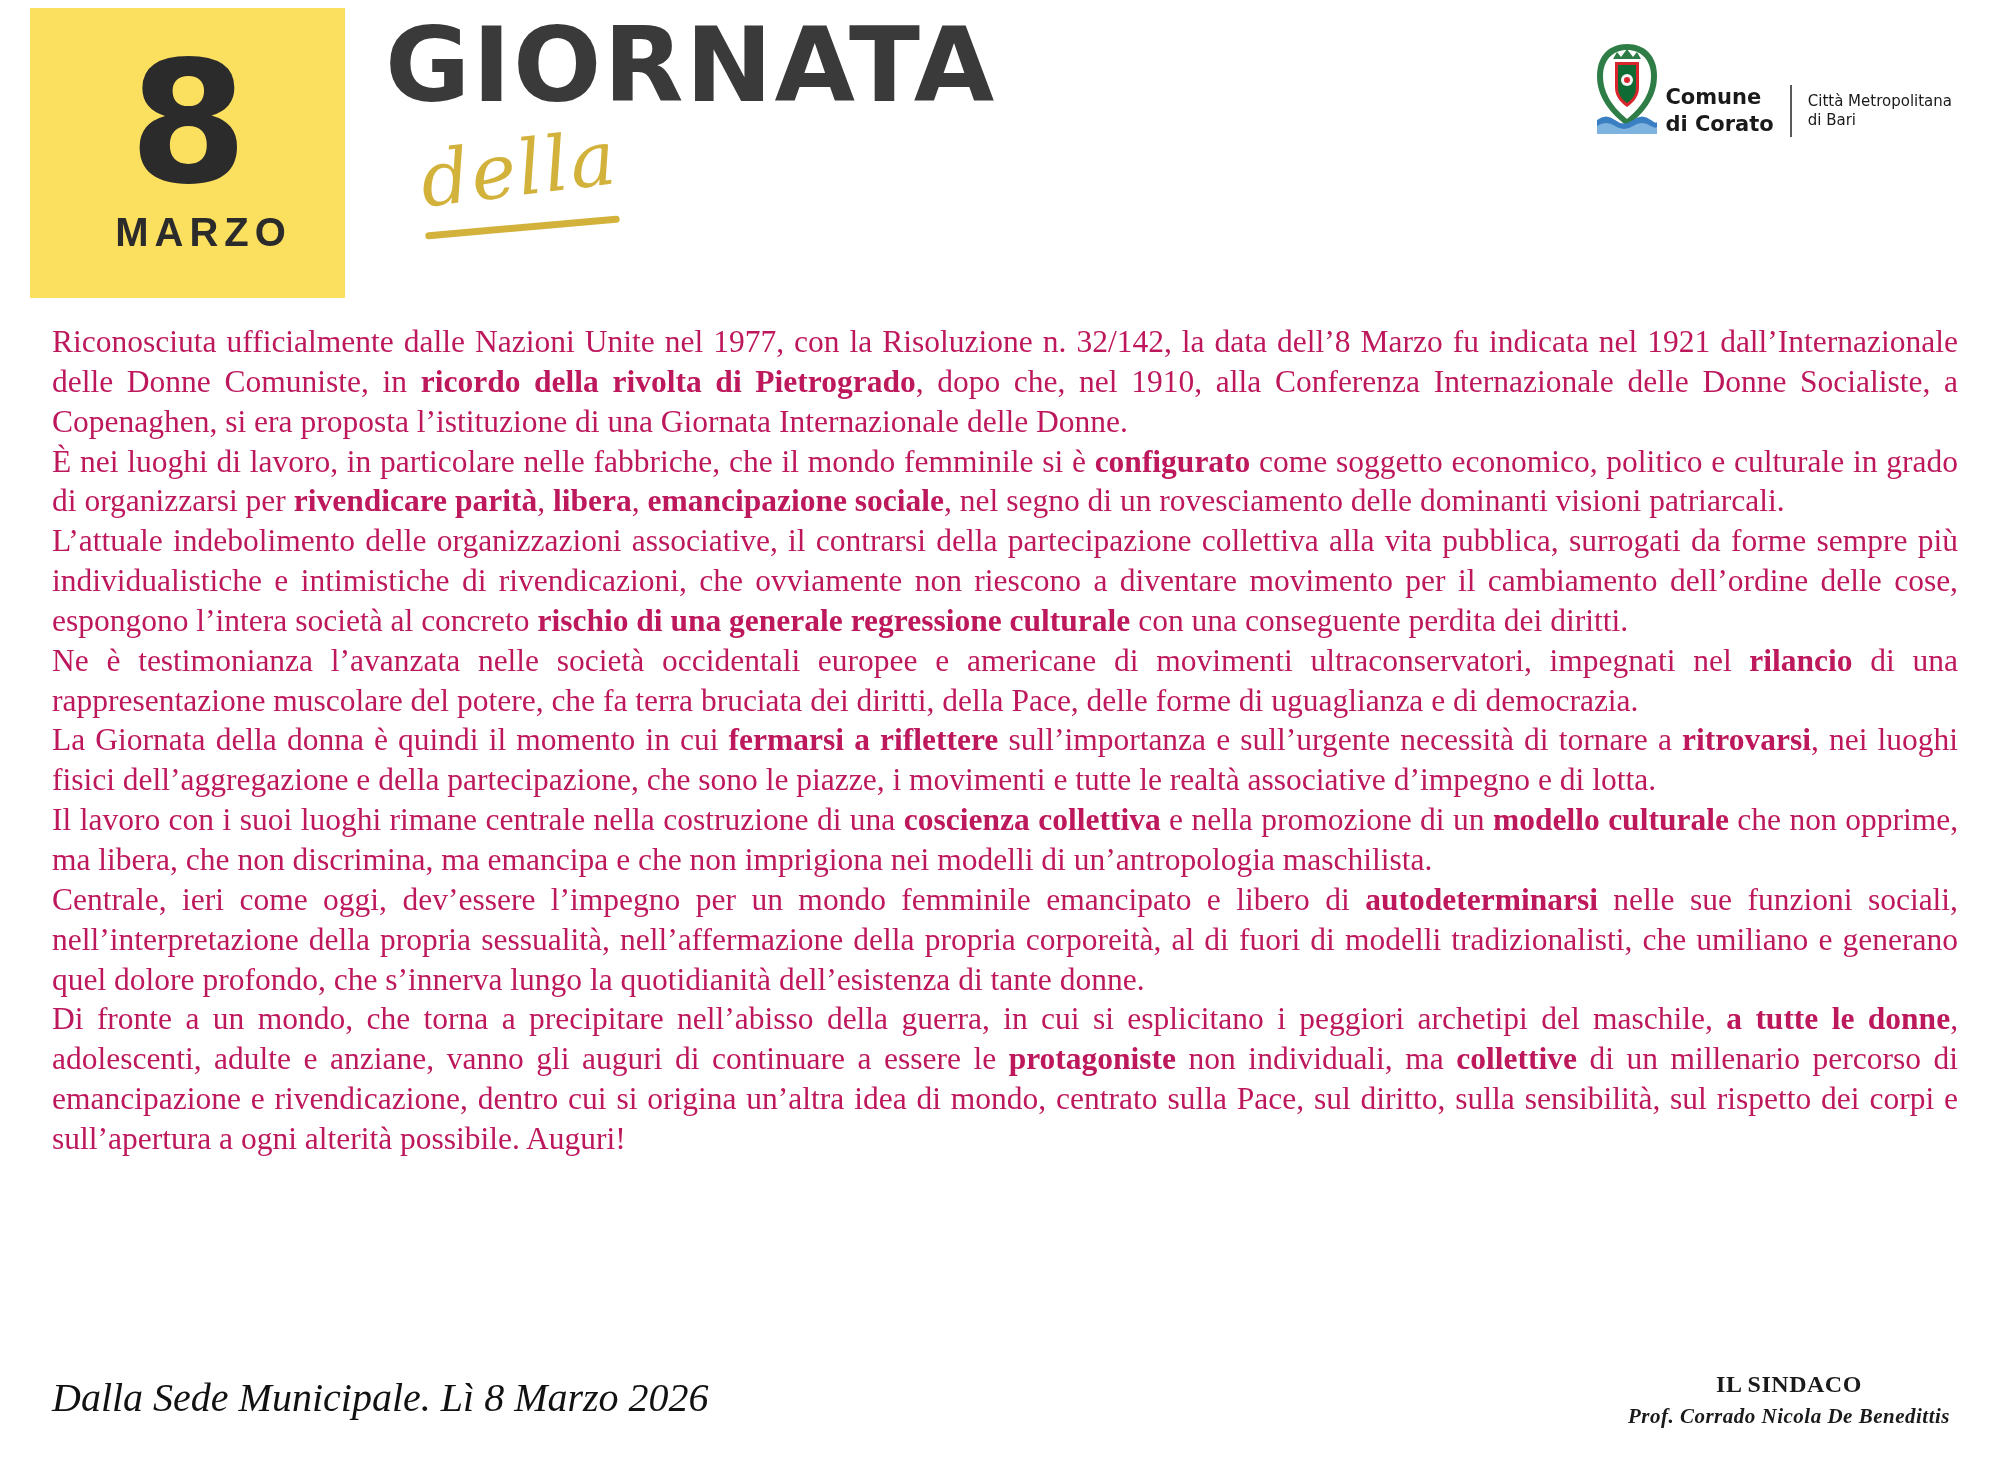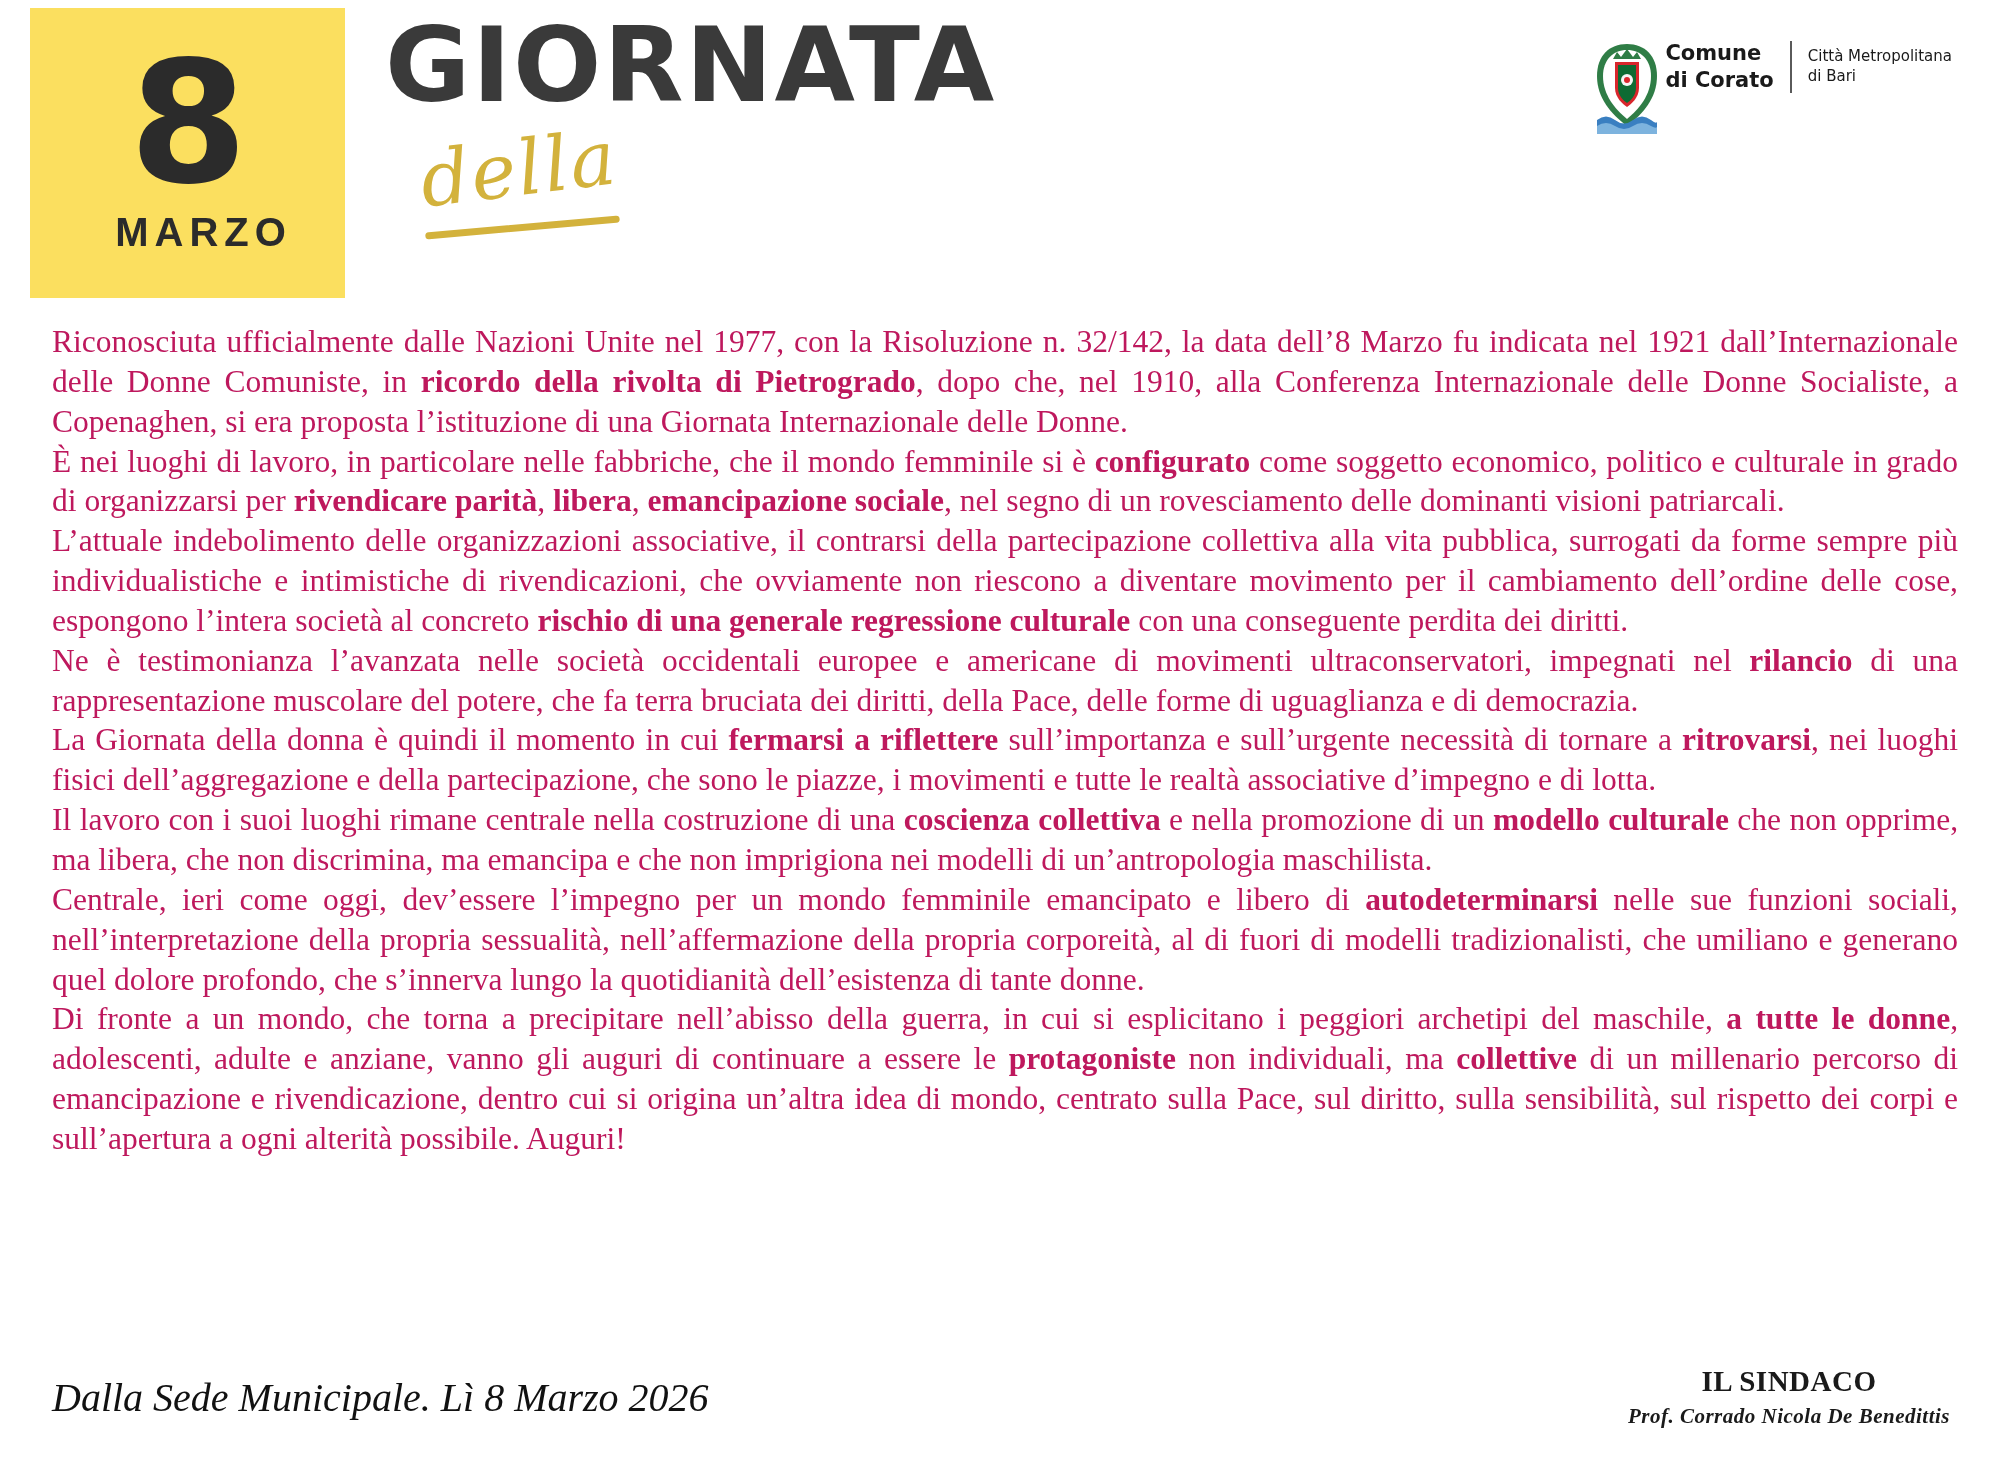--- a/index.html
+++ b/index.html
@@ -90,21 +90,21 @@
     border-radius: 4px;
     transform: rotate(-5deg);
   }
 
   
   .logo-block {
     position: absolute;
     right: 48px;
     top: 40px;
     display: flex;
-    align-items: flex-start;
+    align-items: flex-end;
     gap: 0;
   }
   .crest {
     width: 76px;
     height: 98px;
   }
   .logo-text {
     display: flex;
     align-items: center;
     gap: 16px;
@@ -162,21 +162,21 @@
   }
   .signature {
     position: absolute;
     right: 8px;
     bottom: -8px;
     text-align: center;
     font-family: "Liberation Serif", serif;
   }
   .signature .role {
     font-weight: bold;
-    font-size: 29px;
+    font-size: 24px;
     letter-spacing: 0.5px;
   }
   .signature .name {
     font-weight: bold;
     font-style: italic;
     font-size: 21px;
     margin-top: 6px;
     letter-spacing: 0.5px;
   }
 </style>

